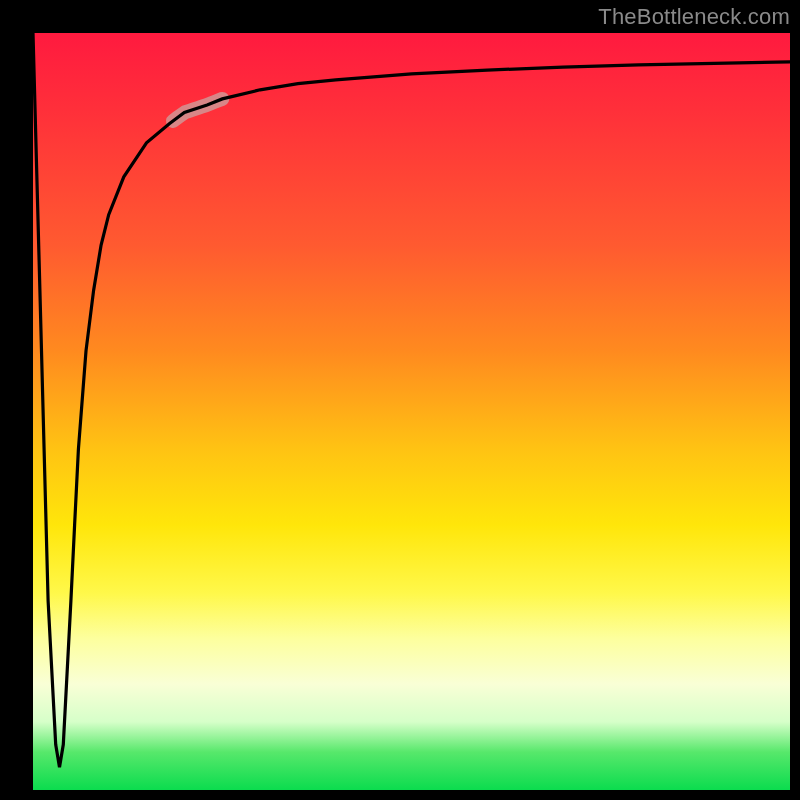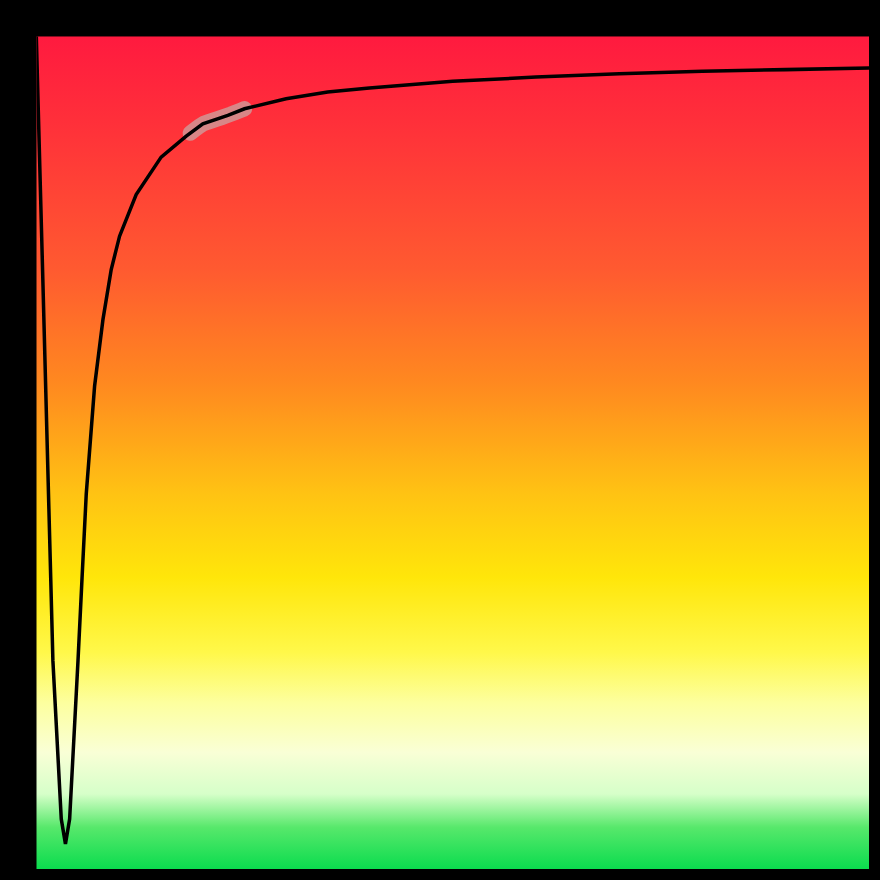--- a/index.html
+++ b/index.html
@@ -61,20 +61,21 @@
     width: 100%;
     height: 100%;
   }
   
 </style>
 </head>
 <body>
 
 <div class="frame">
 
+  <div class="watermark">TheBottleneck.com</div>
 
   <div class="plot">
     <div class="gradient-bg"></div>
 
     <svg class="curve" viewBox="0 0 757 757" preserveAspectRatio="none">
 
       <path d="M140.0 88.0 L144.1 84.9 L148.2 81.9 L152.3 79.2 L156.4 77.8 L160.5 76.4 L164.6 75.1 L168.7 73.7 L172.8 72.3 L176.9 70.8 L181.0 69.1 L185.1 67.5 L189.3 65.9" id="highlight-path" stroke="#cf9a99" stroke-width="14" stroke-linecap="round" fill="none" opacity="0.82"></path>
 
       <path d="M0.0 0.0 L6.1 227.1 L15.1 567.8 L22.7 711.6 L26.5 734.3 L30.3 711.6 L37.9 567.8 L41.6 492.1 L45.4 416.3 L53.0 317.9 L60.6 257.4 L68.1 212.0 L75.7 181.7 L90.8 143.8 L113.5 109.8 L136.3 90.8 L151.4 79.5 L174.1 71.9 L189.3 65.9 L227.1 56.8 L264.9 50.7 L302.8 46.9 L378.5 40.9 L454.2 37.1 L529.9 34.1 L605.6 31.8 L681.3 30.3 L757.0 28.8" id="curve-path" stroke="#000" stroke-width="3.2" stroke-linecap="round" fill="none"></path>
     </svg>

